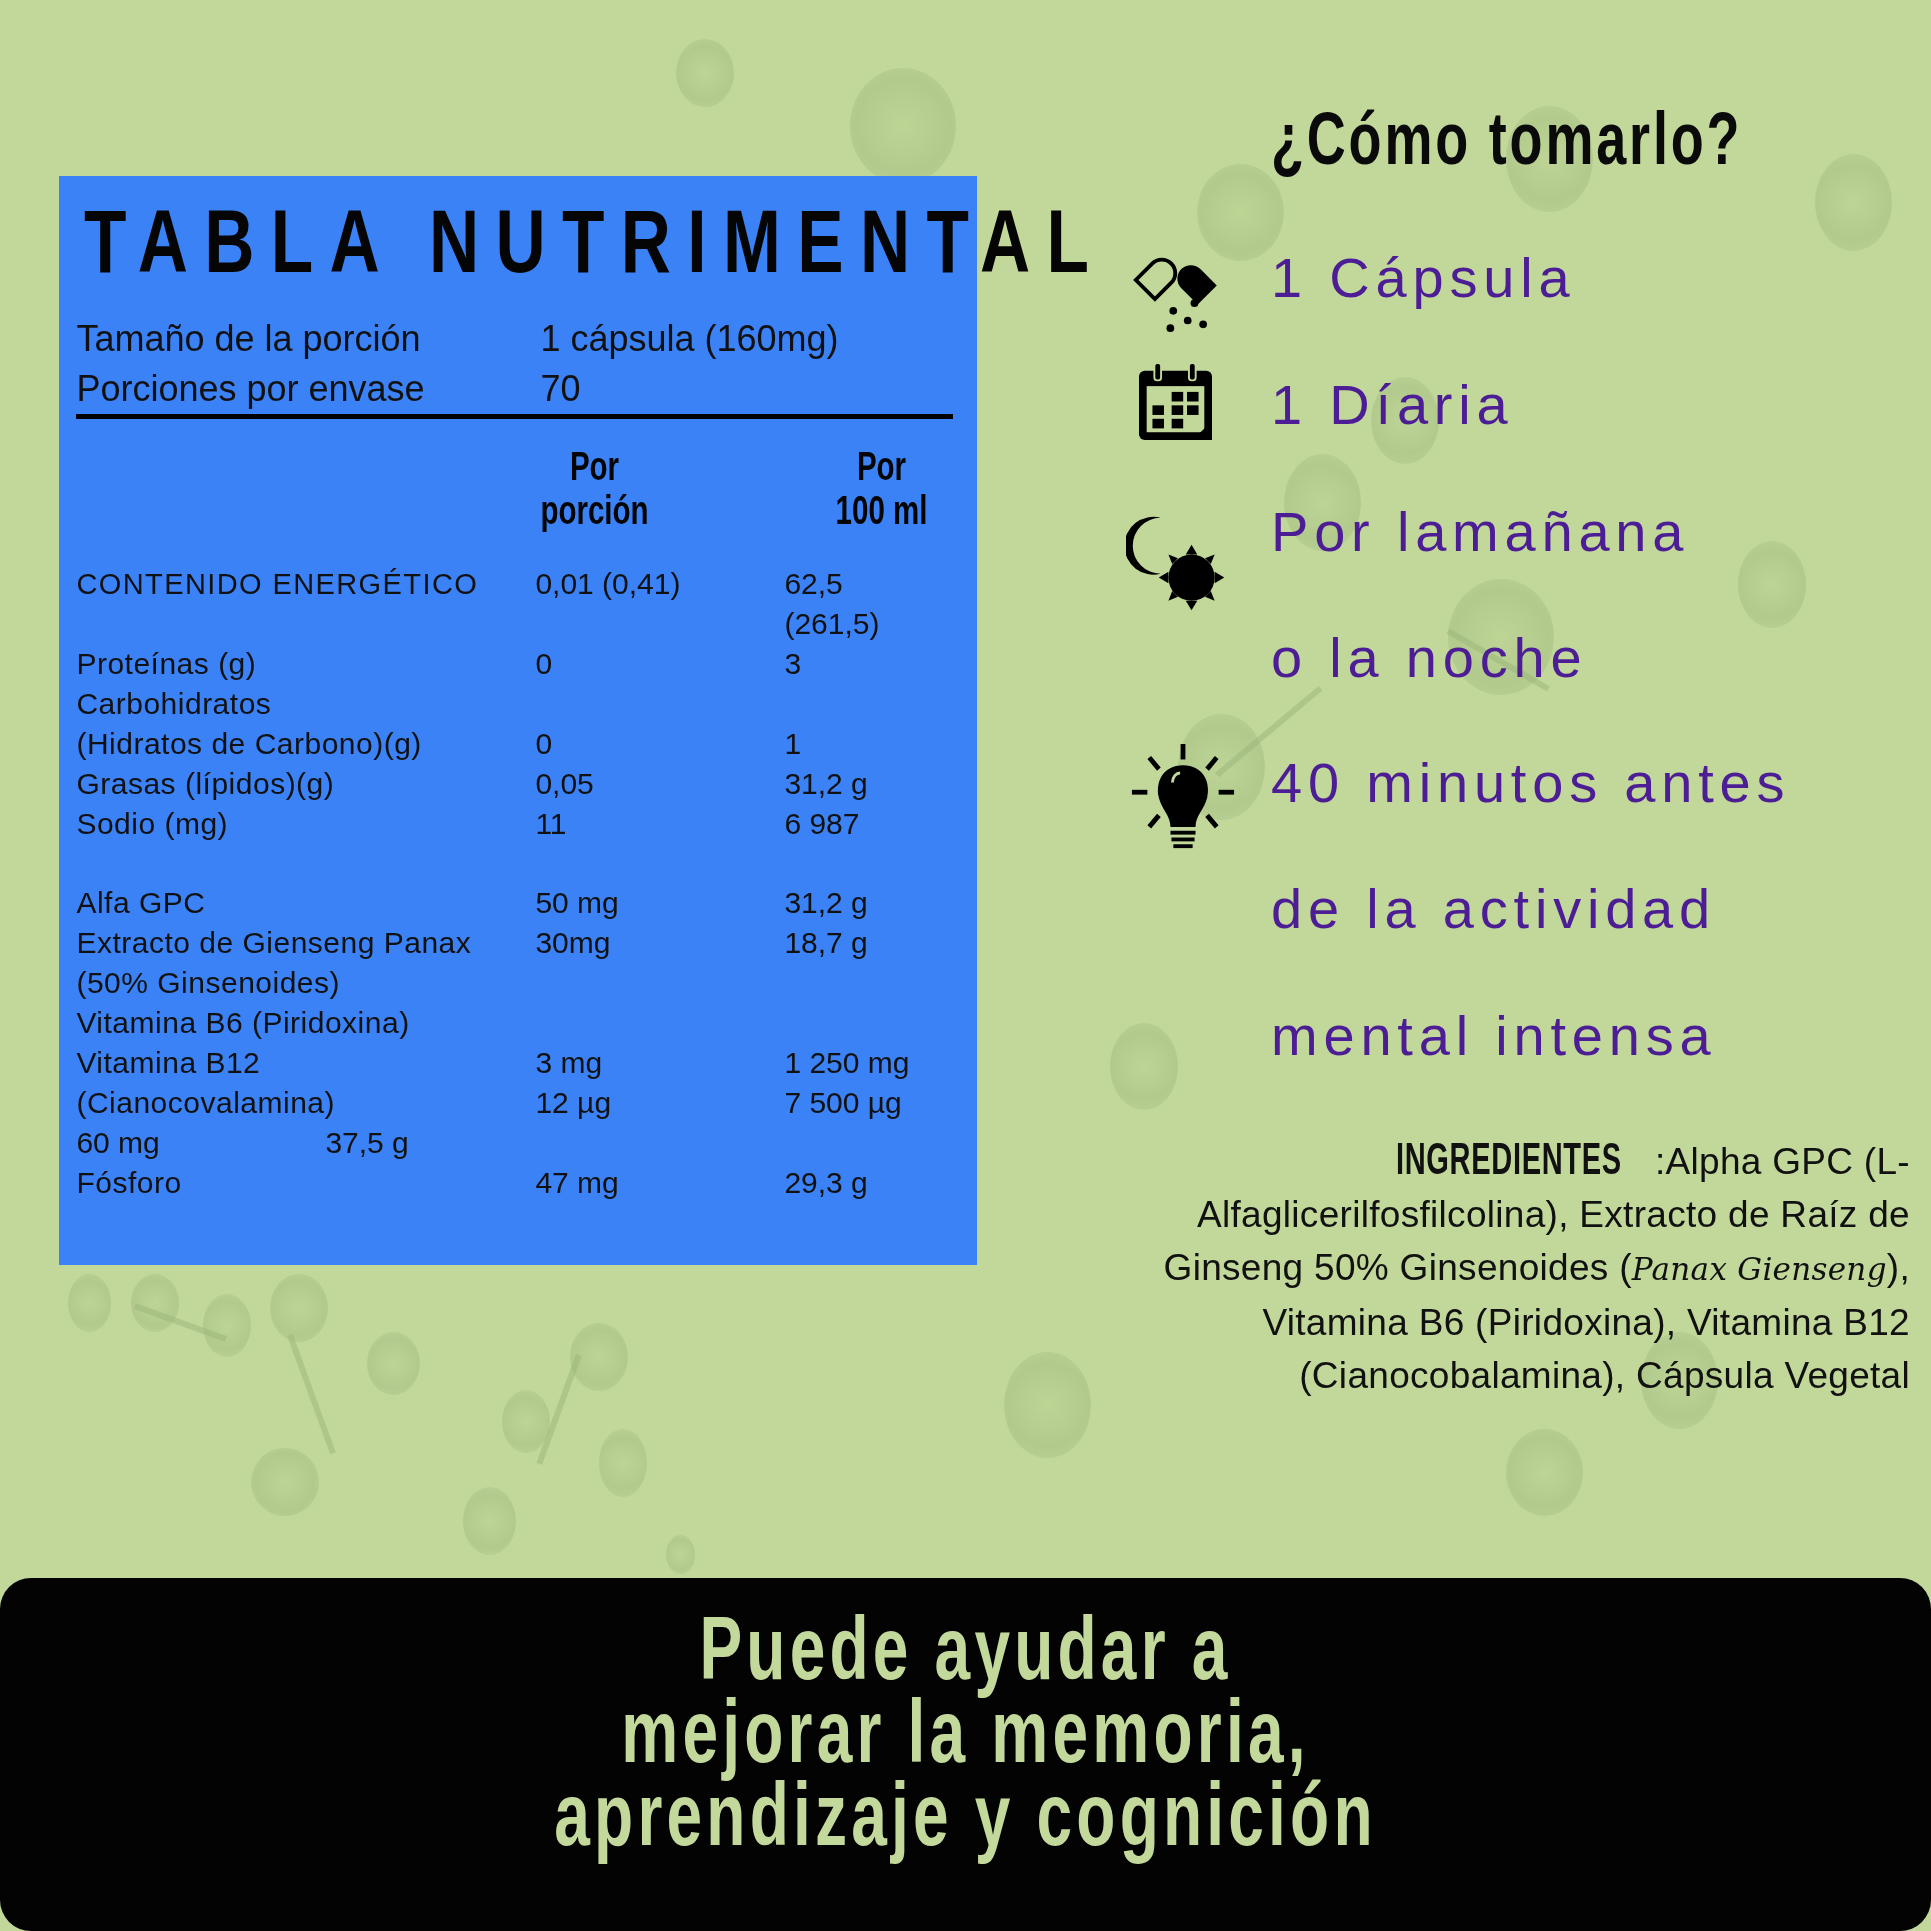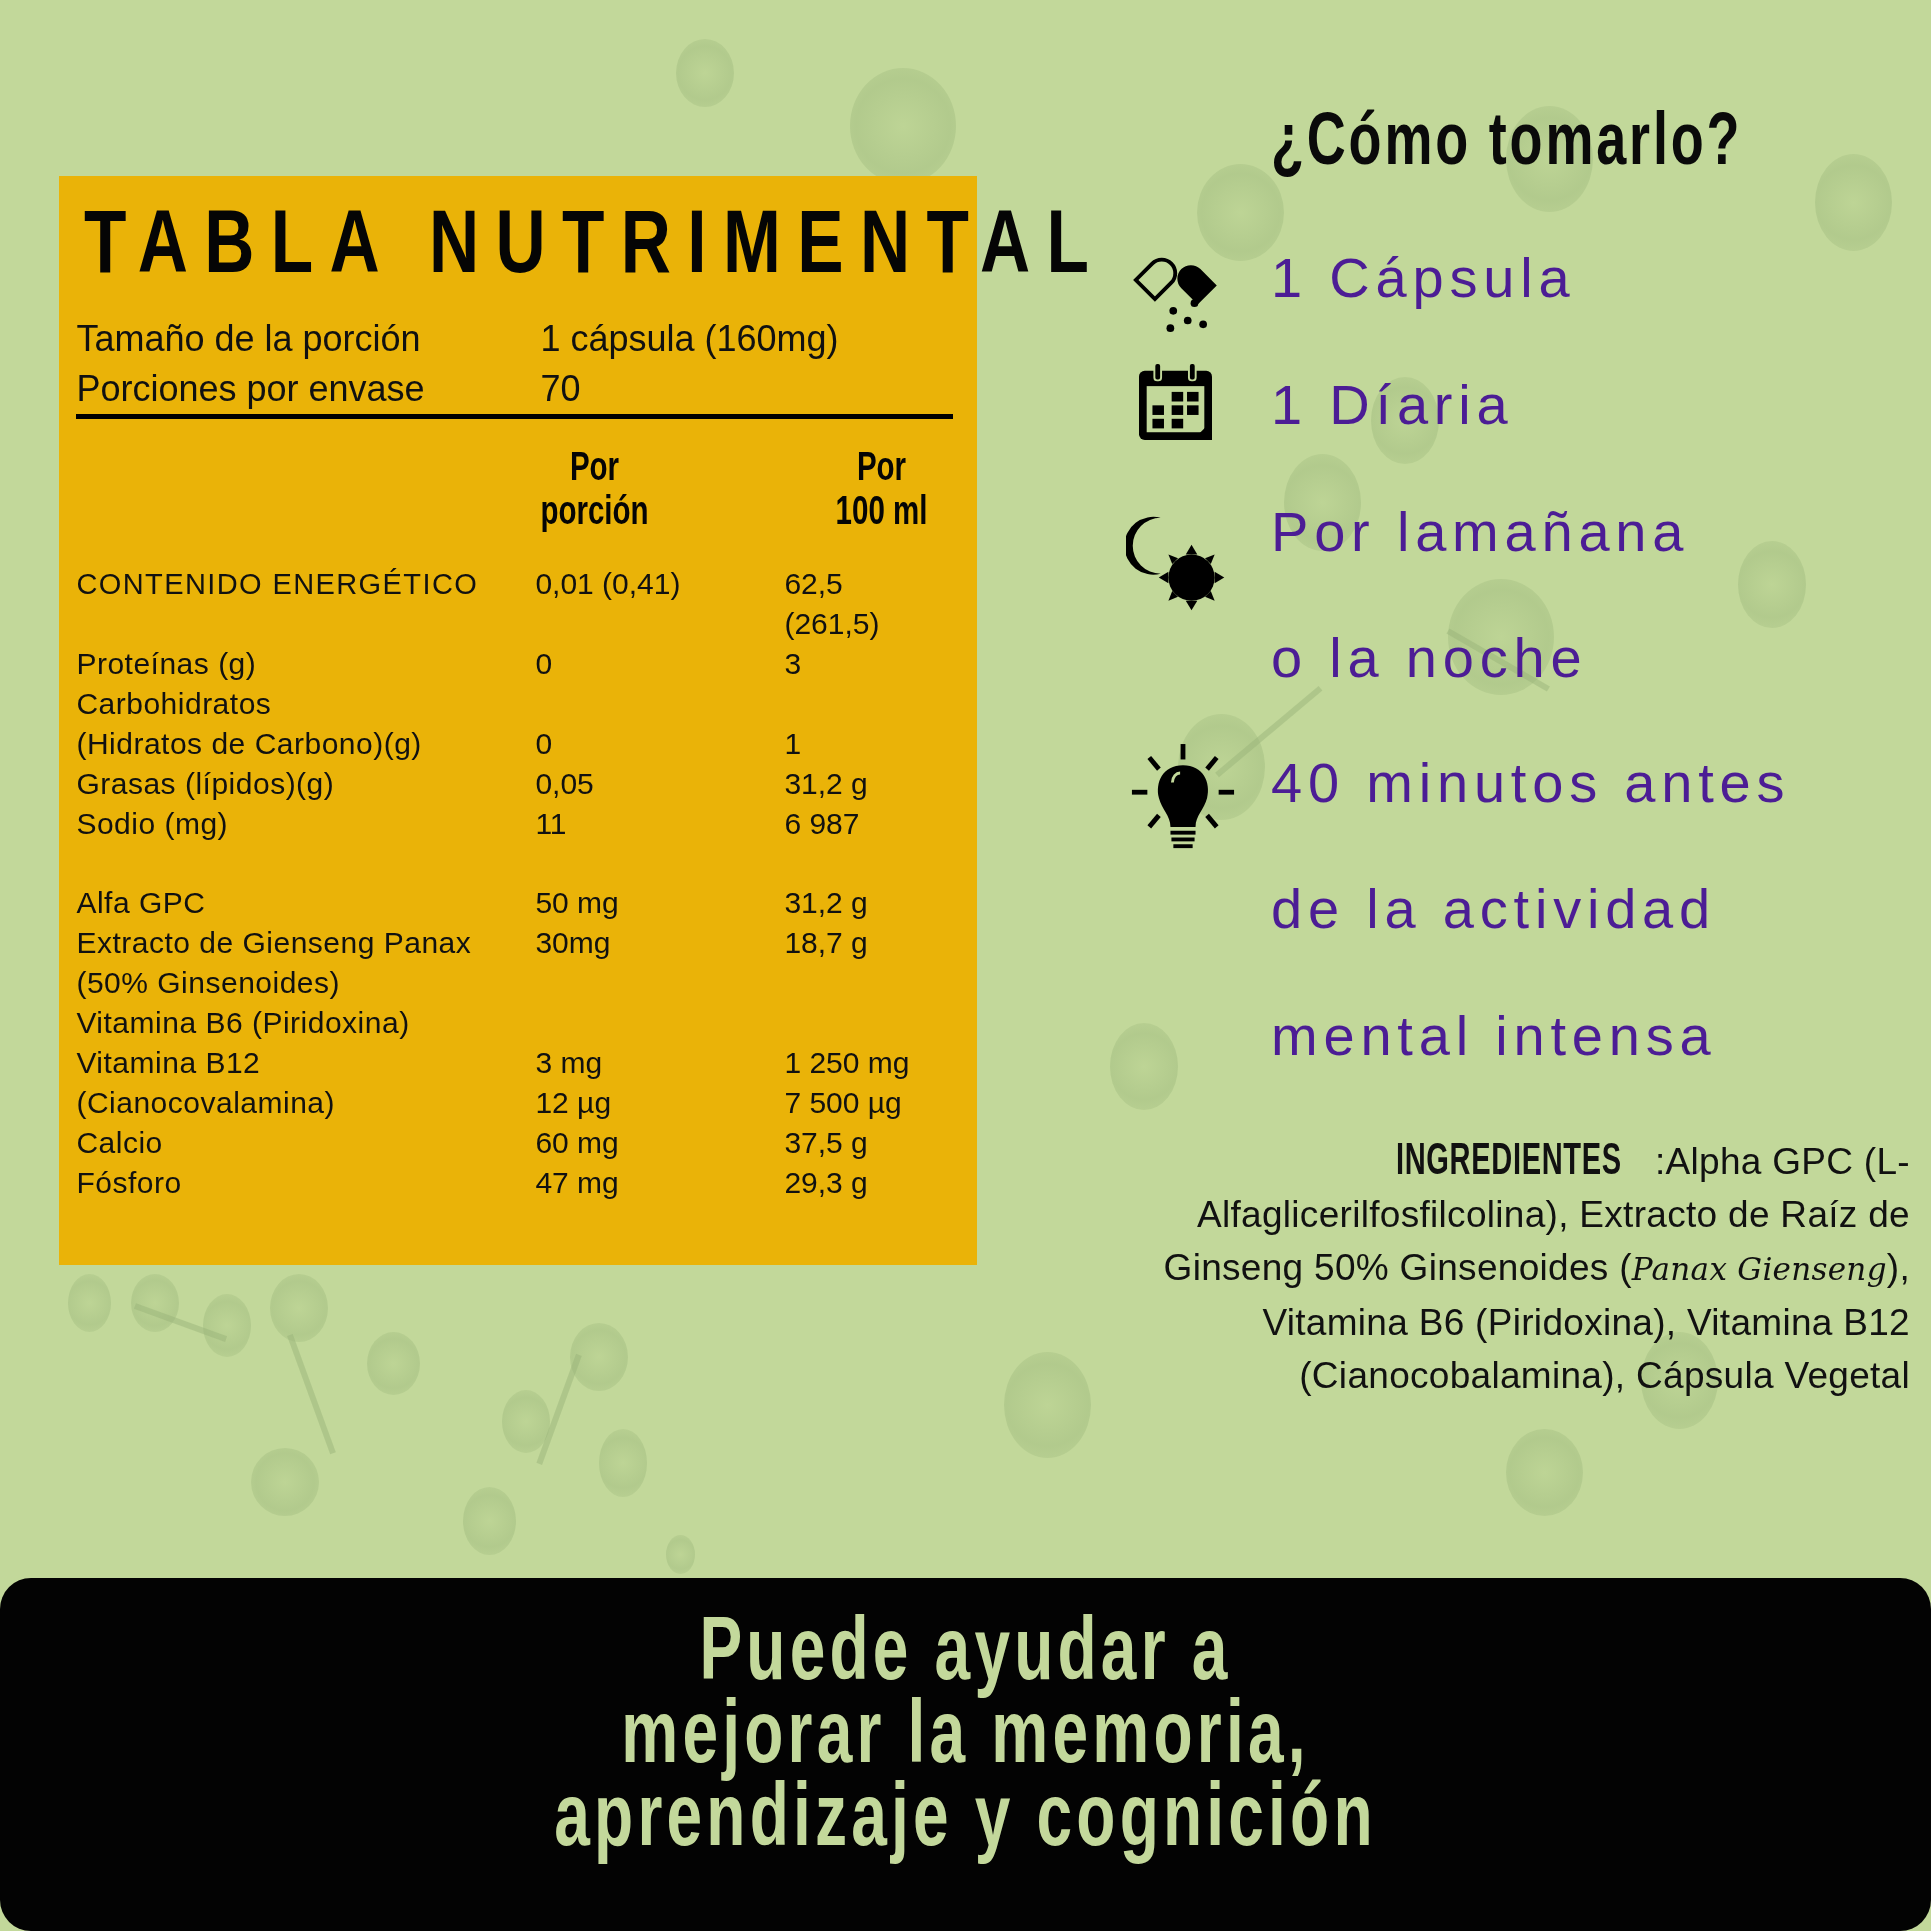--- a/index.html
+++ b/index.html
@@ -35,21 +35,21 @@
       transform-origin: 0 50%;
     }
 
     
     .nutri-card {
       position: absolute;
       left: 59px;
       top: 176px;
       width: 918px;
       height: 1089px;
-      background: #eab308;
+      background: #3b82f6;
     }
     .nutri-title {
       position: absolute;
       left: 25px;
       top: 21px;
       font-family: "Liberation Sans", sans-serif;
       font-weight: 700;
       font-size: 89px;
       letter-spacing: 21px;
       transform: scaleX(0.78);
@@ -304,21 +304,20 @@
       <span class="n">Vitamina B12</span>
       <span class="p">3 mg</span>
       <span class="h">1 250 mg</span>
     </div>
     <div class="nut-row">
       <span class="n">(Cianocovalamina)</span>
       <span class="p">12 µg</span>
       <span class="h">7 500 µg</span>
     </div>
     <div class="nut-row">
-      <span class="n">Calcio</span>
       <span class="p">60 mg</span>
       <span class="h">37,5 g</span>
     </div>
     <div class="nut-row">
       <span class="n">Fósforo</span>
       <span class="p">47 mg</span>
       <span class="h">29,3 g</span>
     </div>
   </div>
 </div>

